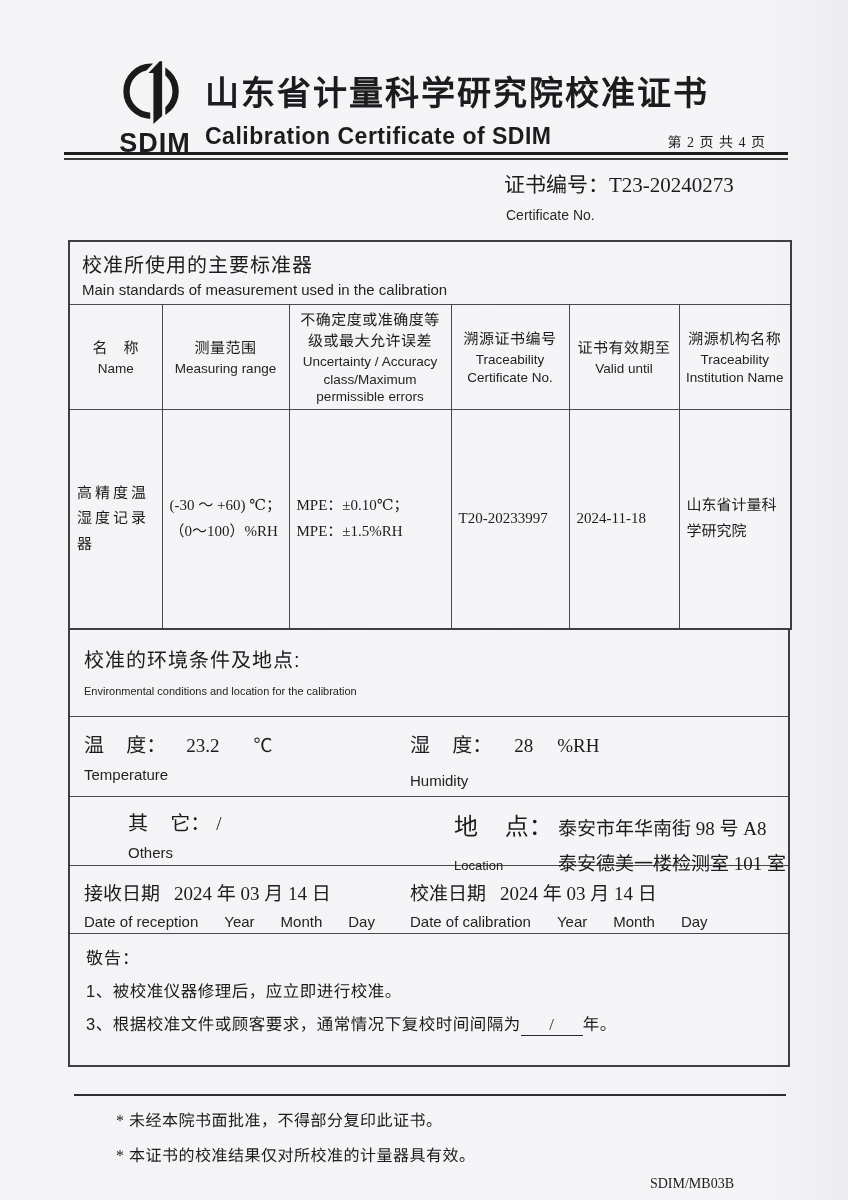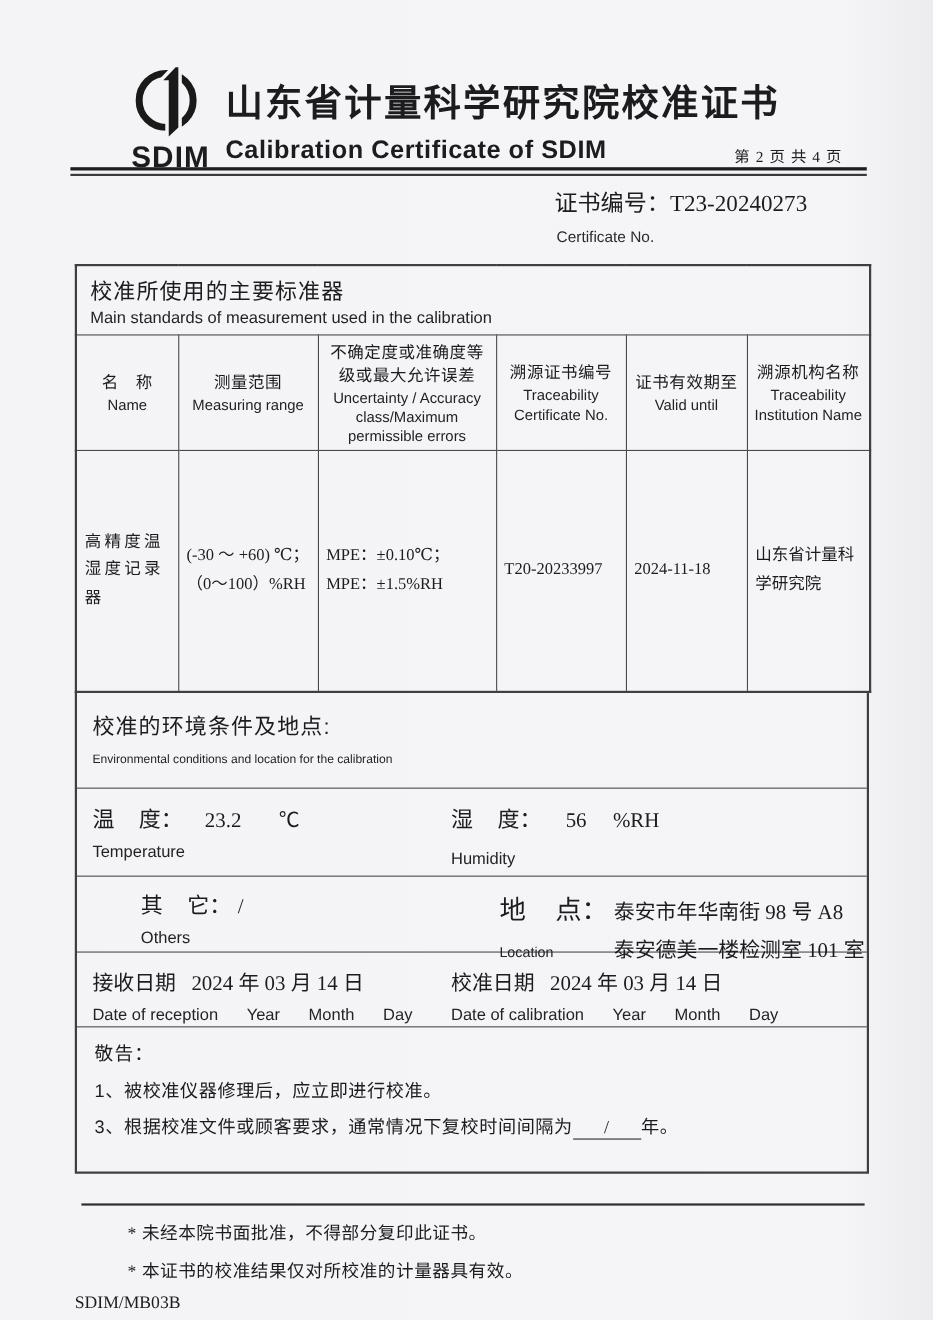--- a/index.html
+++ b/index.html
@@ -68,21 +68,21 @@
   .ymd span.w { margin-left:26px; }
   .row-notice { height:131px; padding:10px 16px; }
   .notice-title { font-size:17px; letter-spacing:1px; }
   .notice-item { font-size:16.5px; margin-top:9px; letter-spacing:0.5px; }
   .blank { display:inline-block; min-width:62px; text-align:center; border-bottom:1px solid #2a2a2c; font-family:"Liberation Serif",serif; }
 
   
   .footer-rule { margin:27px 0 0 6px; width:712px; height:2px; background:#2e2e30; }
   .foot-note { margin-left:48px; margin-top:11px; font-family:"Liberation Serif","DejaVu Serif",serif; font-size:16px; letter-spacing:0.5px; }
   .foot-note:first-of-type { margin-top:15px; }
-  .form-code { text-align:left; margin-right:56px; margin-top:10px; font-family:"Liberation Serif",serif; font-size:16px; }
+  .form-code { text-align:right; margin-right:56px; margin-top:10px; font-family:"Liberation Serif",serif; font-size:14px; }
 </style>
 </head>
 <body>
 
 <div class="page">
 
   <div class="logo">
     <svg viewBox="0 0 110 96" aria-hidden="true">
       <circle cx="50" cy="42" r="31" fill="none" stroke="#1a1a1a" stroke-width="8"></circle>
       <path d="M60 2 L42 21 L51 21 L51 88 L66 74 L66 2 Z" fill="#1a1a1a" stroke="#f4f4f6" stroke-width="4"></path>
@@ -171,21 +171,21 @@
         <div class="env-title-zh">校准的环境条件及地点:</div>
         <div class="env-title-en">Environmental conditions and location for the calibration</div>
       </div>
 
       <div class="env-row pair row-temp">
         <div class="half-l">
           <div><span class="zh-label">温    度：</span><span class="value" style="margin-left:20px">23.2</span><span class="value" style="margin-left:34px">℃</span></div>
           <div class="en-label">Temperature</div>
         </div>
         <div class="half-r">
-          <div><span class="zh-label">湿    度：</span><span class="value" style="margin-left:22px">56</span><span class="value" style="margin-left:24px">%RH</span></div>
+          <div><span class="zh-label">湿    度：</span><span class="value" style="margin-left:22px">28</span><span class="value" style="margin-left:24px">%RH</span></div>
           <div class="en-label" style="margin-top:14px">Humidity</div>
         </div>
       </div>
 
       <div class="env-row pair row-others">
         <div class="half-l">
           <div><span class="zh-label">其    它：</span><span class="value" style="margin-left:6px">/</span></div>
           <div class="en-label">Others</div>
         </div>
         <div class="half-r">

